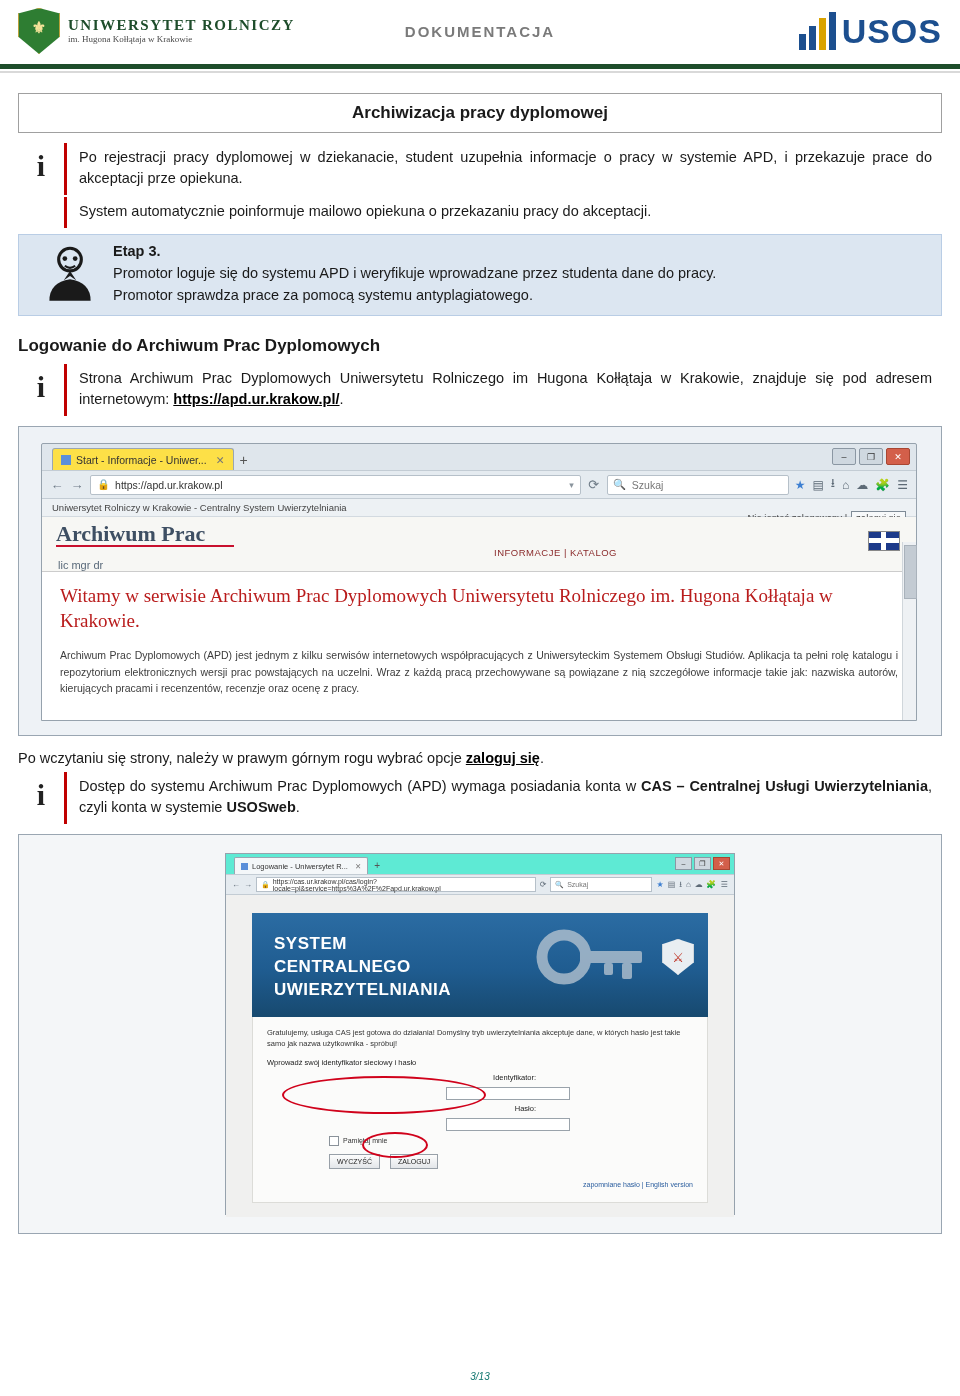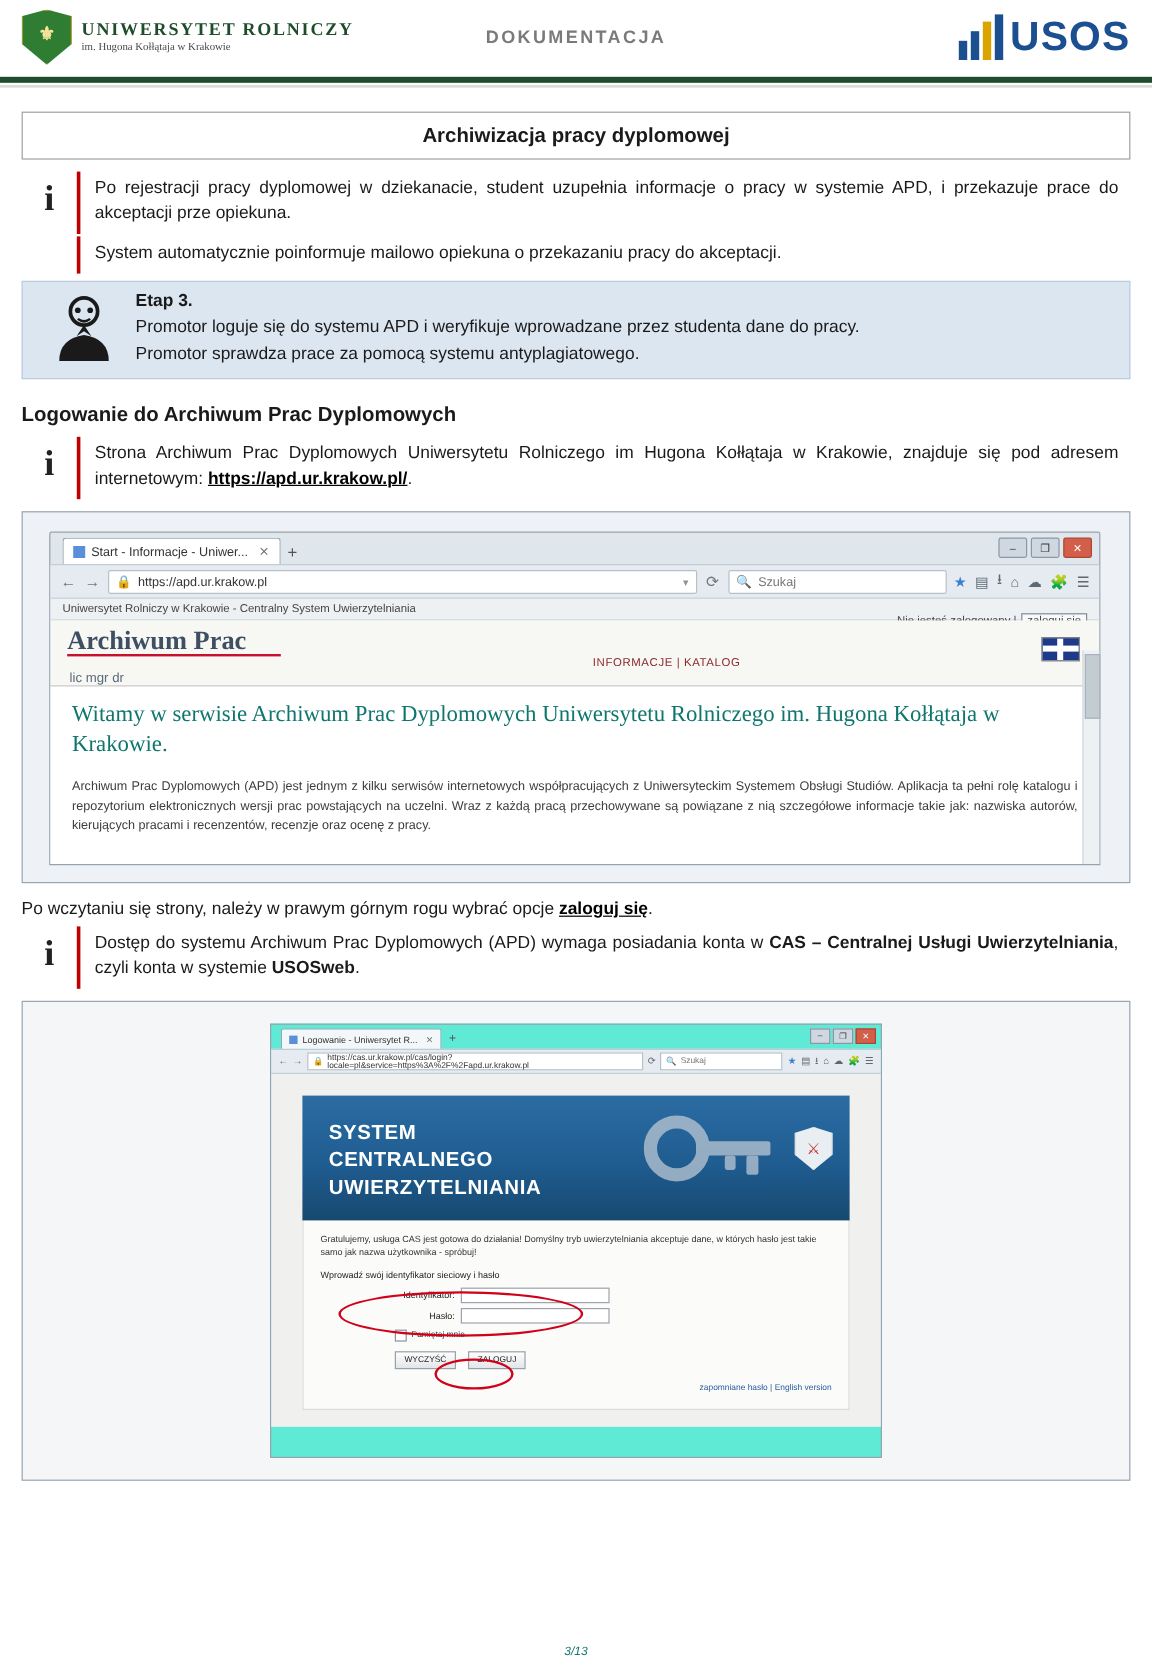--- a/index.html
+++ b/index.html
@@ -212,21 +212,21 @@
     border-radius: 2px 2px 0 0;
   }
   .win-tabbar {
     height: 26px;
     display: flex;
     align-items: flex-end;
     padding-left: 10px;
     position: relative;
   }
   .win-tab {
-    background: #ffffff;
+    background: #fde047;
     border: 1px solid #9aa6b2;
     border-bottom: none;
     height: 21px;
     display: flex;
     align-items: center;
     gap: 5px;
     padding: 0 8px;
     font-size: 10.5px;
     color: #333;
     border-radius: 3px 3px 0 0;
@@ -377,21 +377,21 @@
     border-right: 1px solid #d8d8d4;
     padding: 12px 0 0 14px;
     font-size: 10.5px;
     color: #3a3a3a;
   }
   .apd-side div { margin-bottom: 15px; letter-spacing: .6px; }
   .apd-main { flex: 1; padding: 12px 18px; }
   .apd-h1 {
     font-family: "Liberation Serif", serif;
     font-size: 19px;
-    color: #0f766e;
+    color: #b91c1c;
     line-height: 1.3;
   }
   .apd-p {
     margin-top: 14px;
     font-size: 10.5px;
     color: #3d3d3d;
     line-height: 1.55;
     text-align: justify;
   }
   .scrollbar-v {
@@ -497,21 +497,21 @@
   .cas-crest:after {
     content: "⚔";
     position: absolute; left: 50%; top: 30%;
     transform: translateX(-50%);
     font-size: 13px; color: #c0392b;
   }
   .cas-body { background: #fbfbfa; border: 1px solid #dcdcd8; border-top: none; padding: 10px 14px 14px 14px; }
   .cas-intro { font-size: 7.5px; color: #333; line-height: 1.5; }
   .cas-prompt { font-size: 7.5px; color: #222; margin: 8px 0 6px 0; }
   .cas-form { padding-left: 56px; }
-  .cas-field { display: flex; align-items: center; gap: 5px; margin-bottom: 4px; }
+  .cas-field { display: flex; align-items: center; gap: 5px; margin-bottom: 4px; flex-direction: column; }
   .cas-field label { font-size: 7.5px; width: 56px; text-align: right; color: #222; }
   .cas-field input-box {
     display: block;
     width: 122px; height: 11px;
     background: #fff; border: 1px solid #9aa3ab;
   }
   .cas-remember { font-size: 7px; color: #333; margin: 5px 0 8px 62px; display: flex; gap: 4px; align-items: center;}
   .cas-remember .cb { width: 8px; height: 8px; border: 1px solid #8a929a; background: #fff; display: inline-block; }
   .cas-btns { display: flex; gap: 10px; margin-left: 62px; }
   .cas-btn {

